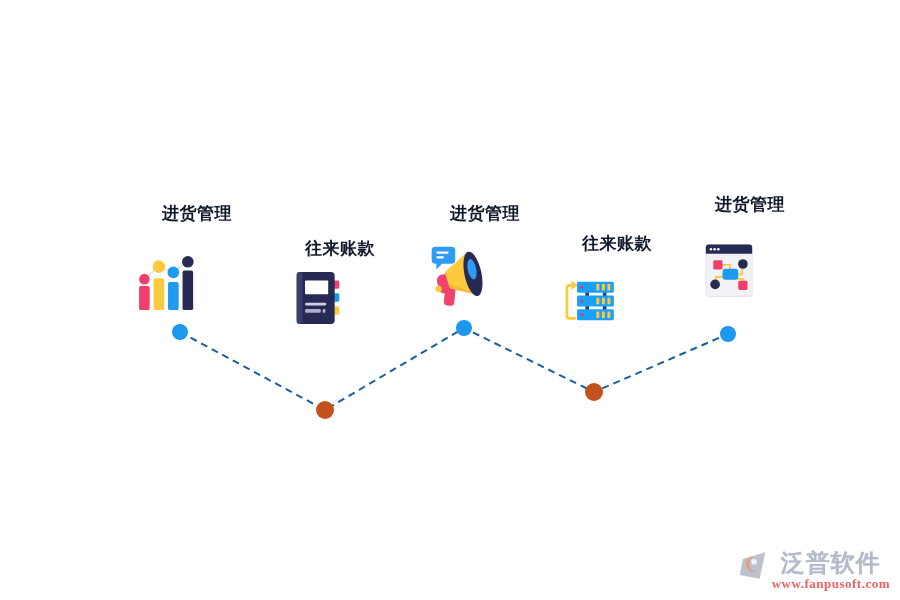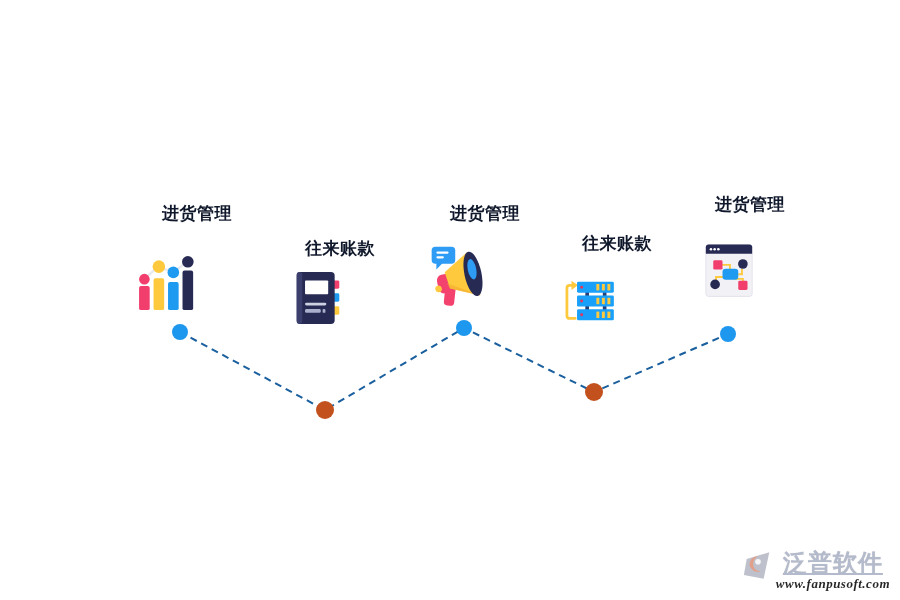--- a/index.html
+++ b/index.html
@@ -13,23 +13,23 @@
     letter-spacing:0.5px;
     margin-left:25px;
   }
   .node-icon{position:absolute;transform:translateX(-50%);line-height:0;}
   .flow-svg{position:absolute;left:0;top:0;}
   .watermark{
     position:absolute;right:10px;bottom:8px;display:flex;align-items:flex-start;opacity:0.85;
   }
   .wm-text{display:flex;flex-direction:column;align-items:center;margin-left:2px;}
   .wm-brand{font-size:24px;font-weight:bold;color:#a6afc2;letter-spacing:1px;line-height:1.05;
-    text-shadow:0 0 1px #d8cfd4;text-decoration:underline;}
-  .wm-url{font-size:13px;font-weight:bold;color:#000000;
-    font-family:"Liberation Serif","DejaVu Serif",serif;letter-spacing:0.5px;margin-top:1px;font-style:italic;}
+    text-shadow:0 0 1px #d8cfd4;}
+  .wm-url{font-size:13px;font-weight:bold;color:#ef4444;
+    font-family:"Liberation Serif","DejaVu Serif",serif;letter-spacing:0.5px;margin-top:1px;}
 </style>
 </head>
 <body>
 
 <div class="canvas">
 
   <svg class="flow-svg" width="900" height="600" viewBox="0 0 900 600">
     <polyline points="180,332 325,410 464,328 594,392 728,334" fill="none" stroke="#1a5f9e" stroke-width="2" stroke-dasharray="7 5"></polyline>
     <circle cx="180" cy="332" r="8" fill="#1e97ee"></circle>
     <circle cx="325" cy="410" r="9" fill="#c2511e"></circle>

